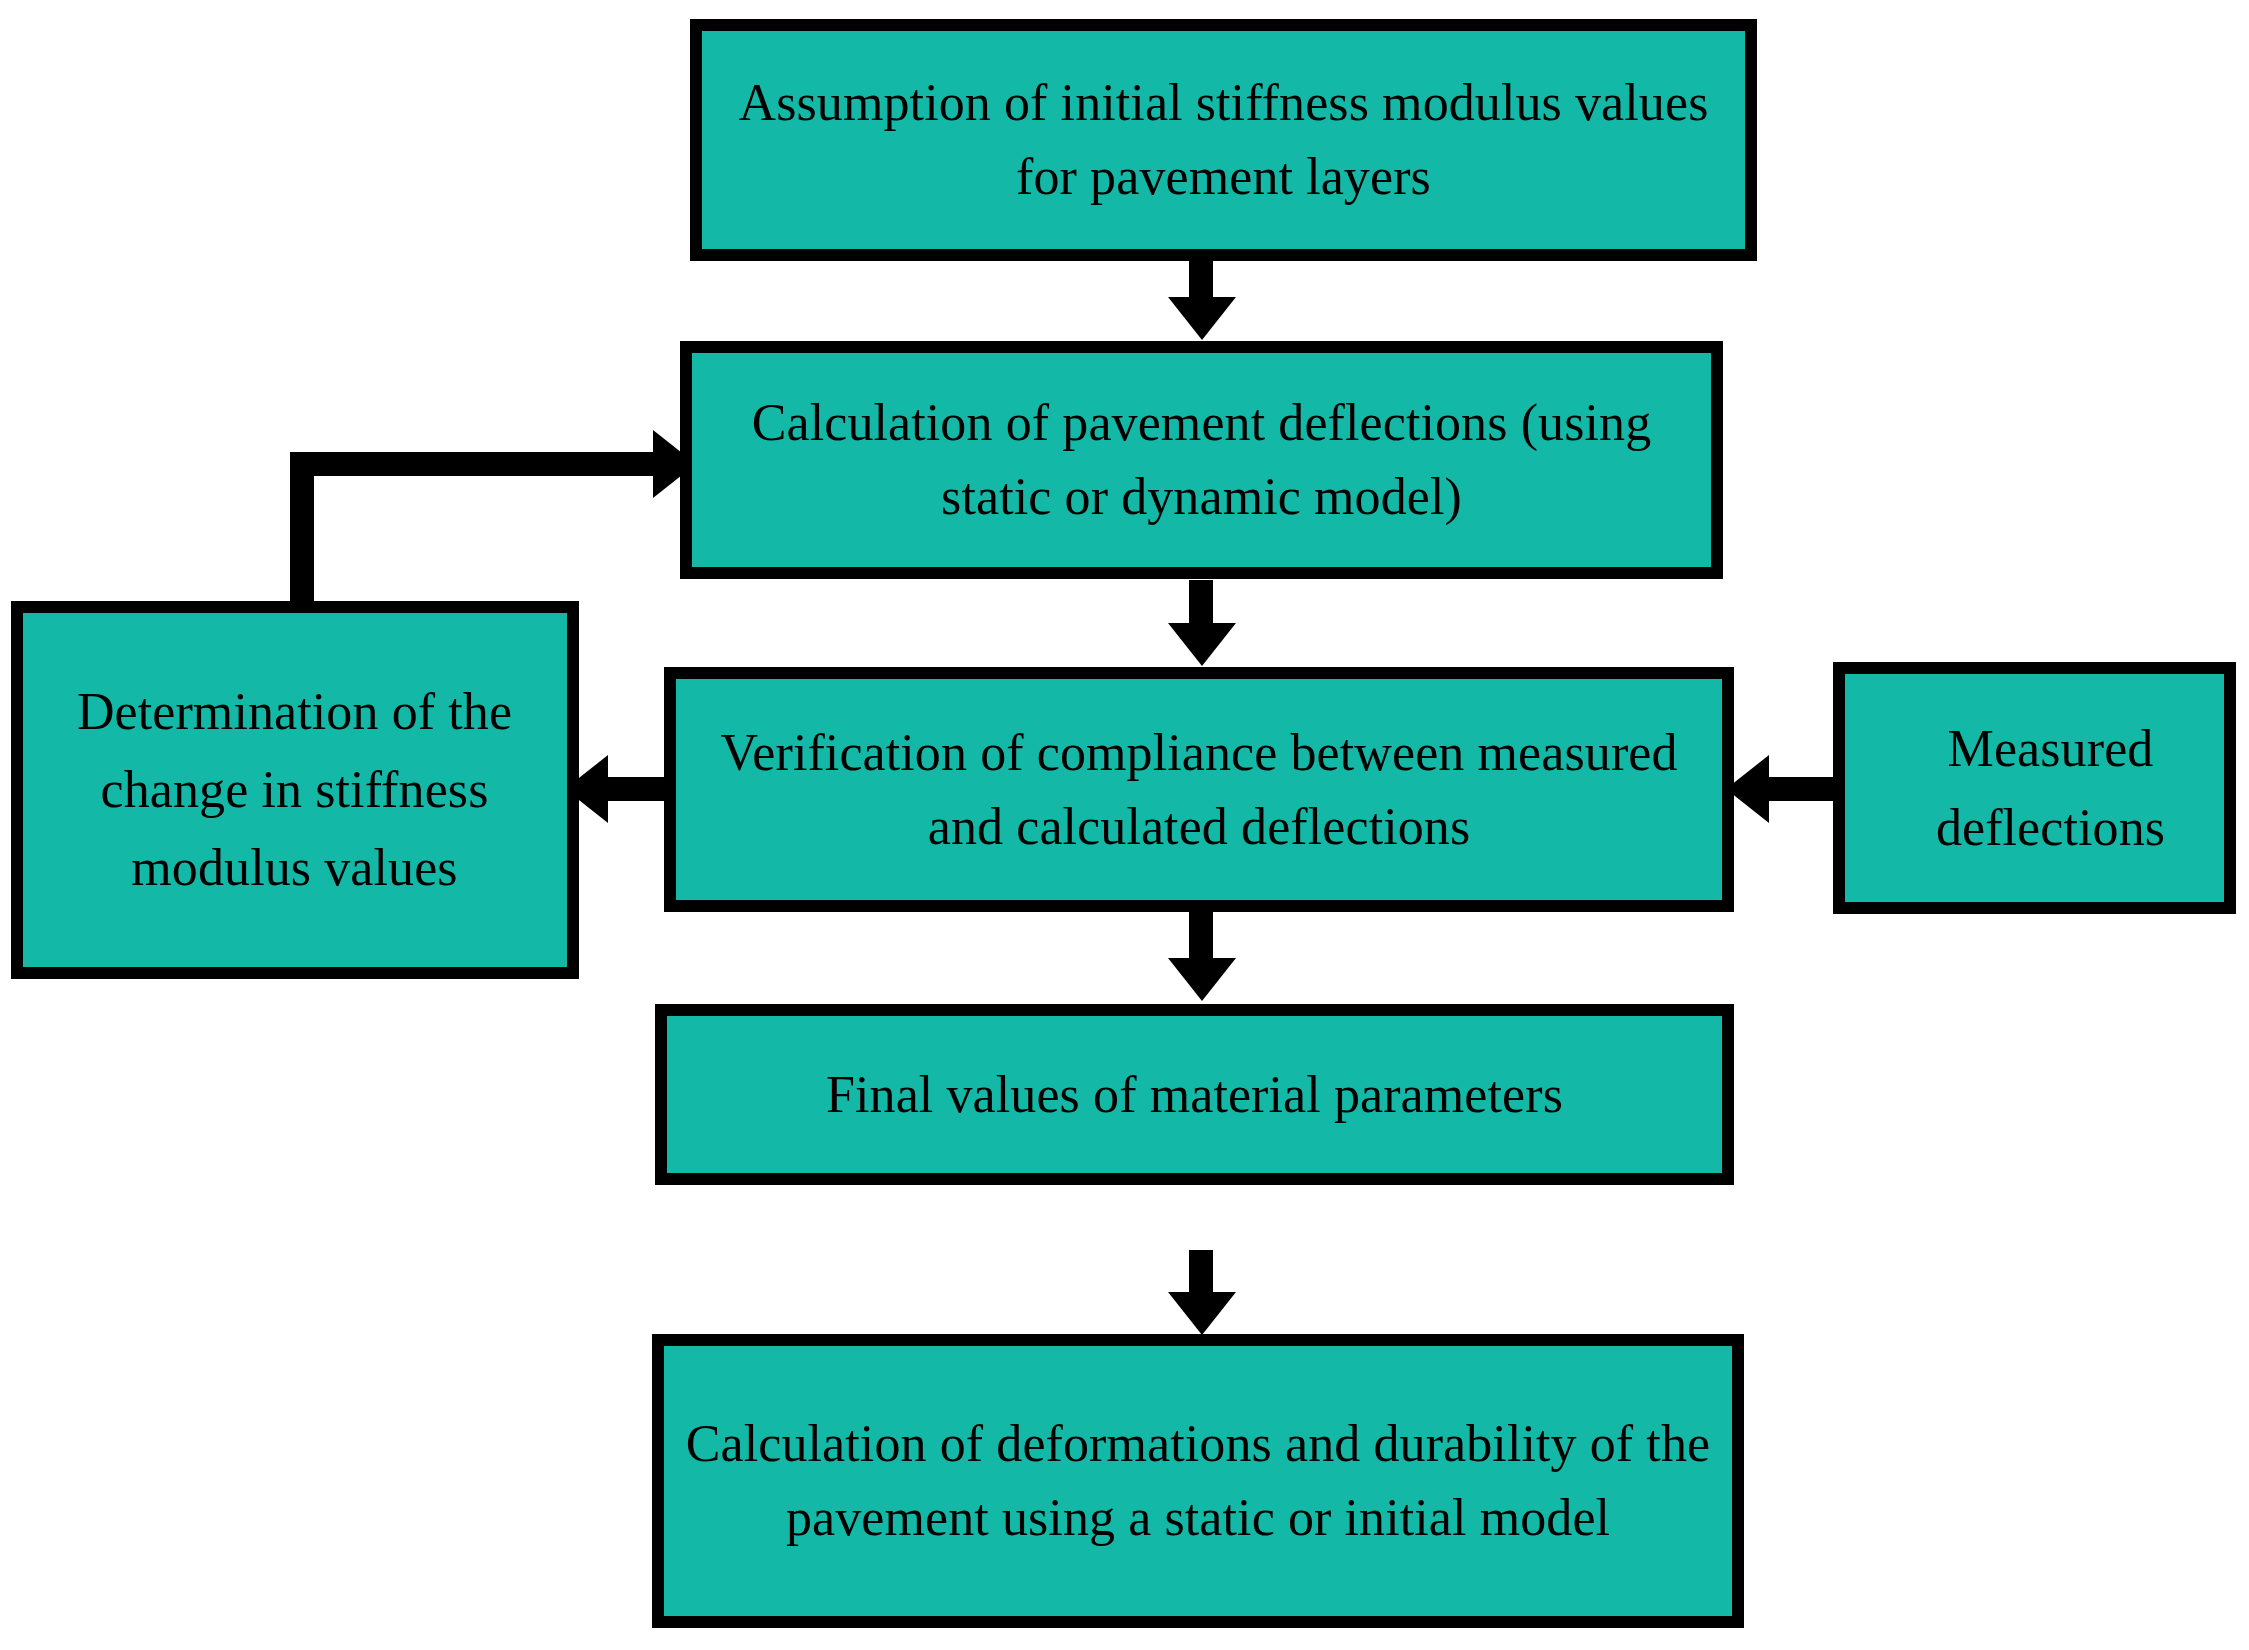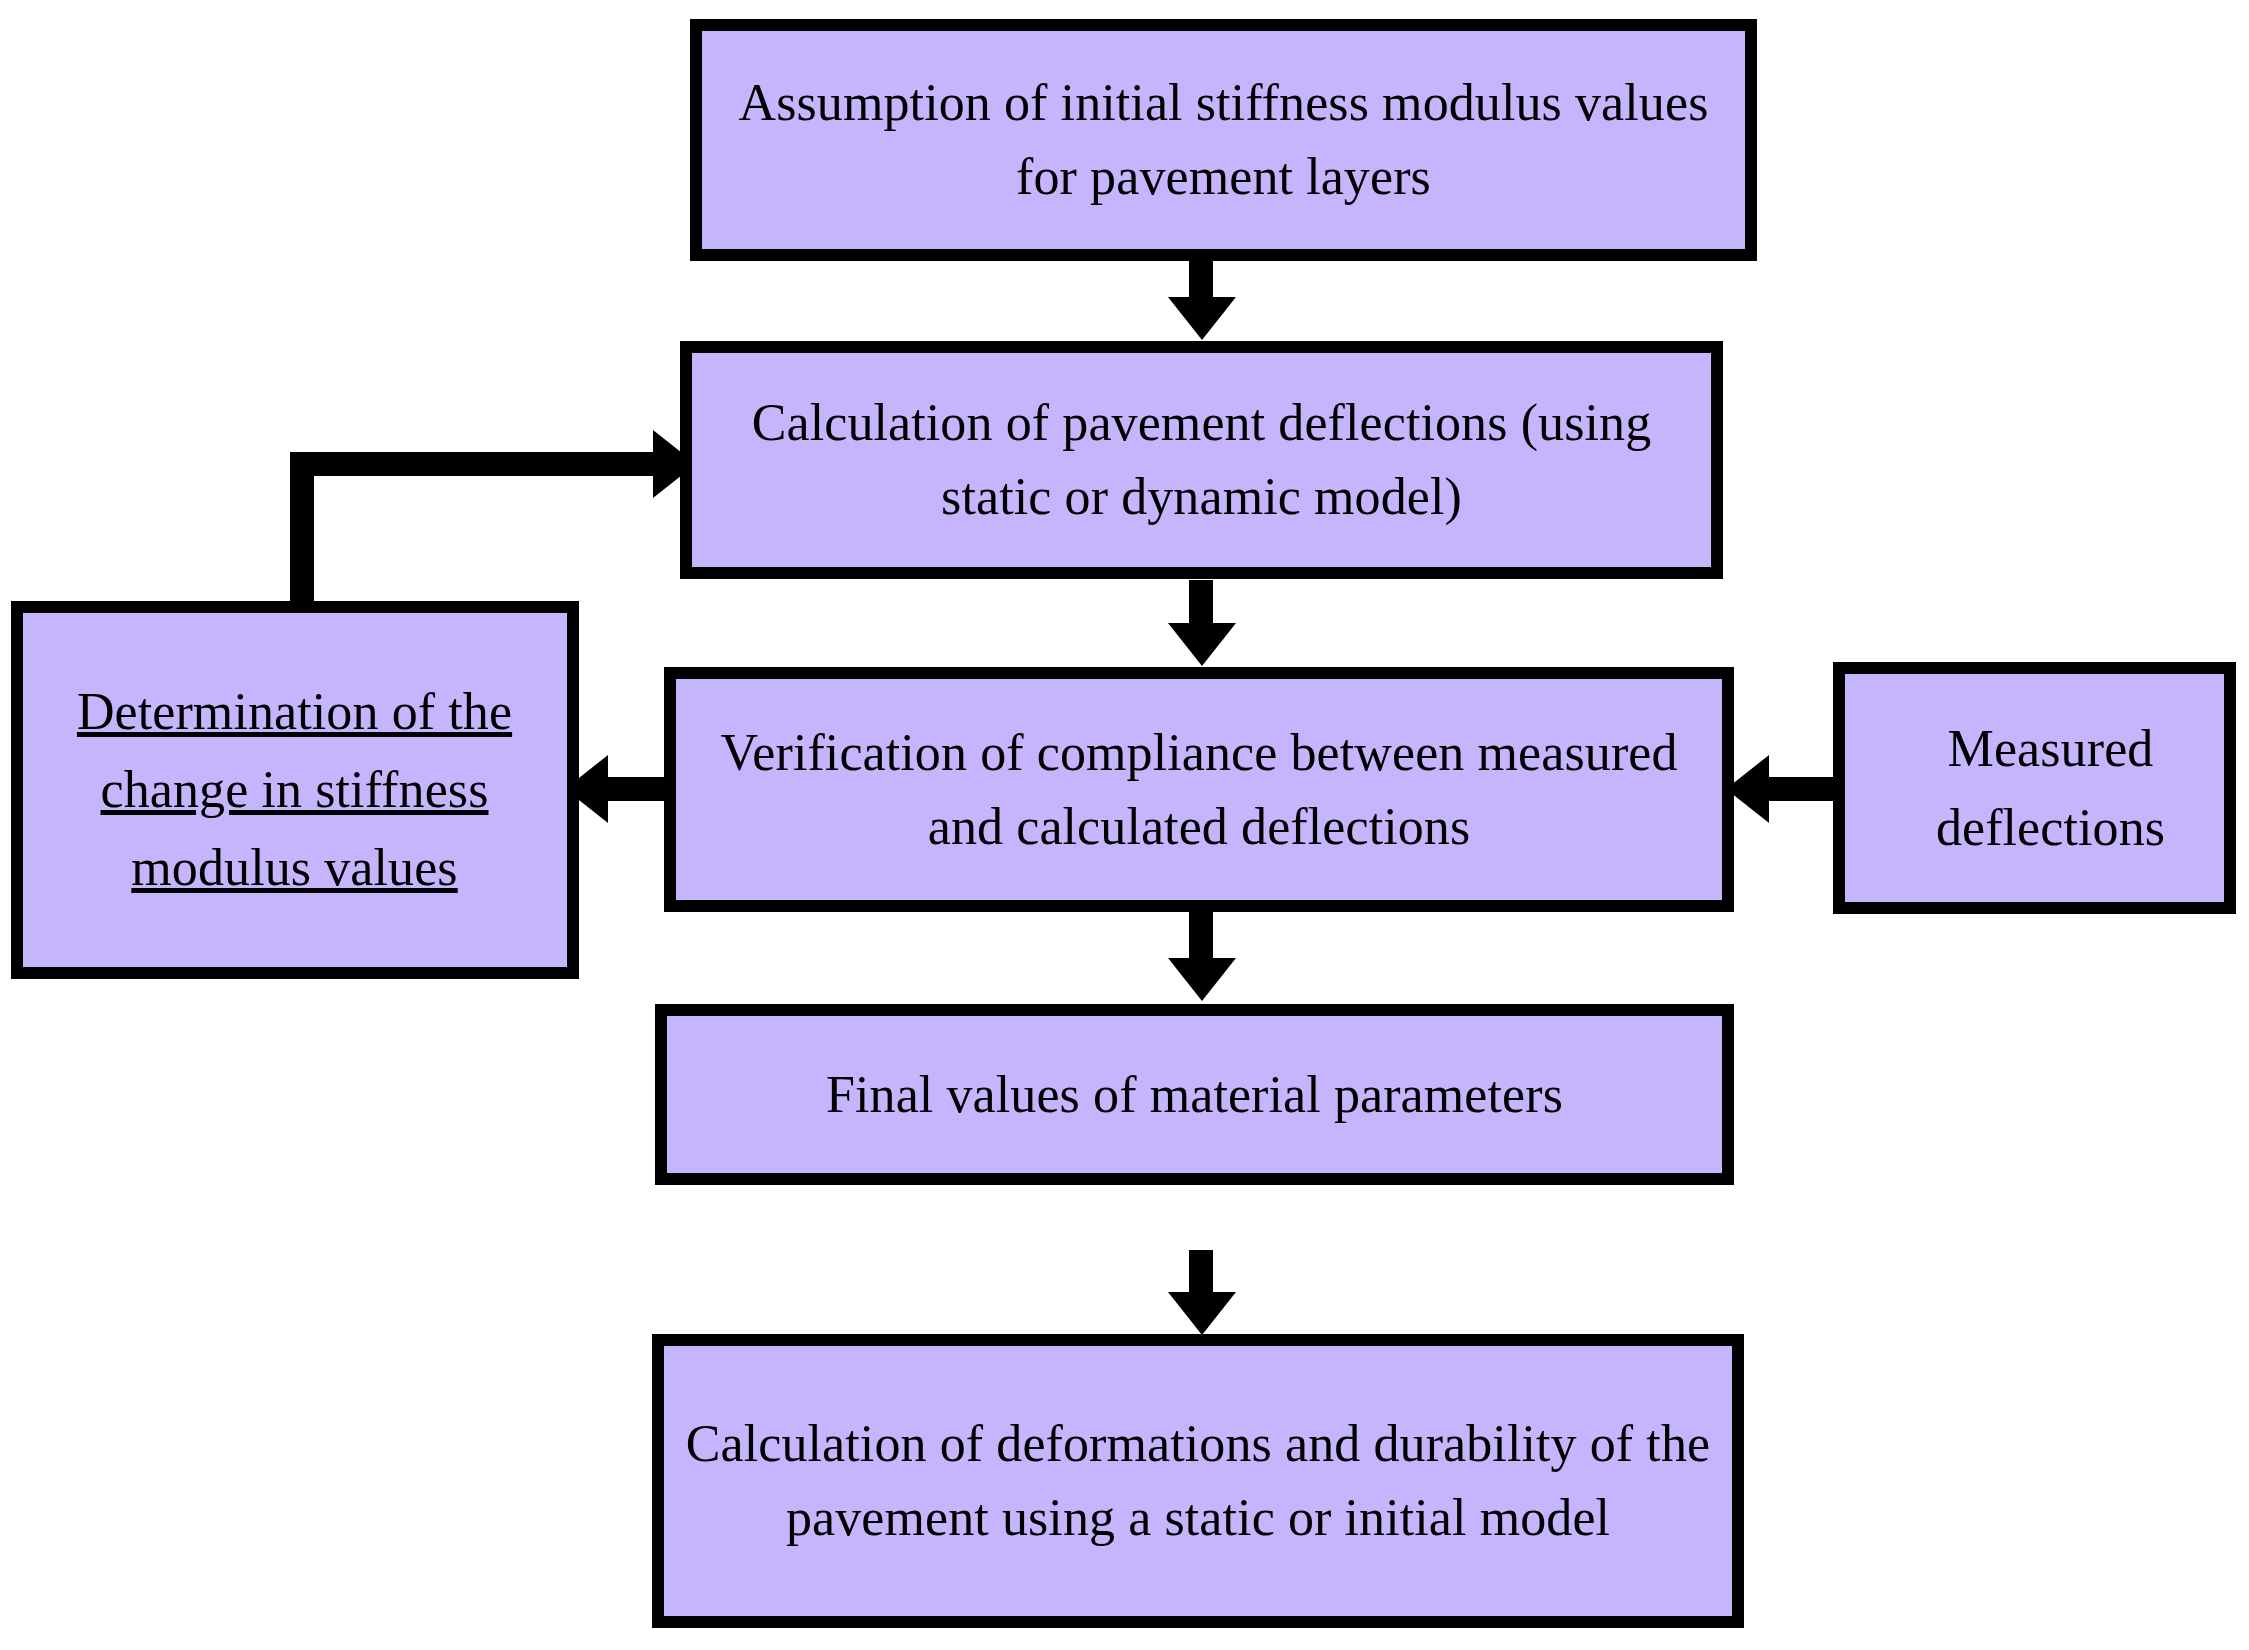--- a/index.html
+++ b/index.html
@@ -11,21 +11,21 @@
     position: relative;
     width: 2250px;
     height: 1651px;
     background: #ffffff;
     overflow: hidden;
     font-family: "Liberation Serif", "DejaVu Serif", serif;
   }
   .node {
     position: absolute;
     box-sizing: border-box;
-    background: #c4b5fd;
+    background: #14b8a6;
     border: 12.6px solid #000000;
     display: flex;
     align-items: center;
     justify-content: center;
     text-align: center;
     color: #000000;
     z-index: 3;
   }
   .node .label {
     display: block;
@@ -38,21 +38,21 @@
   }
   
   #node-assumption { left: 690px;  top: 19px;   width: 1067px; height: 242px; }
   #node-calculation{ left: 680px;  top: 341px;  width: 1043px; height: 238px; text-align: center; }
   #node-verification{left: 664px;  top: 667px;  width: 1070px; height: 245px; }
   #node-determination{left: 10.5px;  top: 601px;  width: 568px;  height: 378px; }
   #node-measured   { left: 1833px; top: 662px;  width: 403px;  height: 252px; }
   #node-final      { left: 655px;  top: 1004px; width: 1079px; height: 181px; }
   #node-deformation{ left: 652px;  top: 1334px; width: 1092px; height: 294px; }
 
-  #node-determination .label { font-size: 52px; line-height: 1.50; text-decoration: underline; }
+  #node-determination .label { font-size: 52px; line-height: 1.50; }
   #node-measured .label      { font-size: 52px; line-height: 1.52; margin-left: 32px; }
 
   
   .seg {
     position: absolute;
     background: #000000;
     z-index: 1;
   }
   .arrowhead {
     position: absolute;

